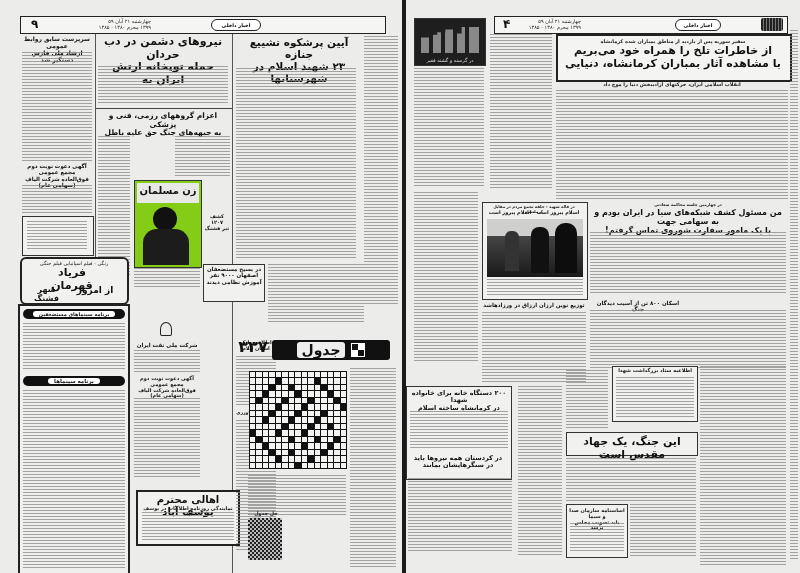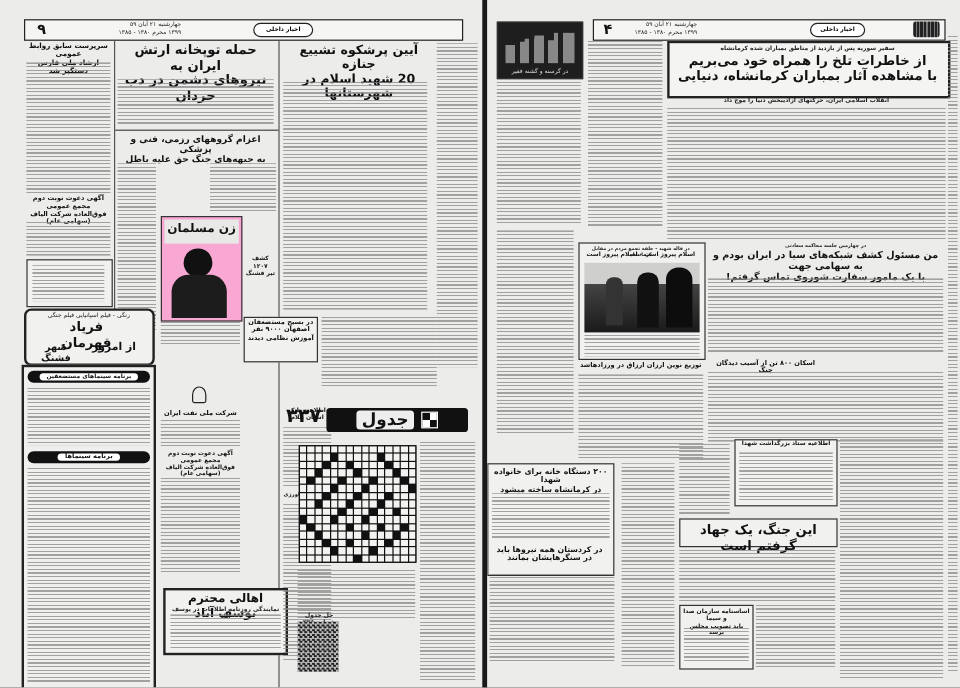--- a/index.html
+++ b/index.html
@@ -39,22 +39,22 @@
     <span class="mast-tag" style="left:190px;width:48px;">اخبار داخلی</span>
   </div>
 
   <div class="hl" style="left:22px;top:36px;width:70px;font-size:6px;">
     <div>سرپرست سابق روابط عمومی</div>
     <div>ارشاد ملی فارس دستگیر شد</div>
   </div>
   <div class="txt" style="left:22px;top:52px;width:70px;height:110px;"></div>
 
   <div class="hl" style="left:98px;top:36px;width:130px;font-size:11px;">
+    <div>نیروهای دشمن در دب حردان</div>
     <div>حمله توپخانه ارتش ایران به</div>
-    <div>نیروهای دشمن در دب حردان</div>
   </div>
   <div class="txt" style="left:98px;top:66px;width:130px;height:38px;"></div>
 
   <div class="col-rule" style="left:95px;top:34px;height:260px;"></div>
   <div class="col-rule" style="left:232px;top:34px;height:540px;"></div>
 
   <div class="hr" style="left:96px;top:108px;width:136px;"></div>
   <div class="hl" style="left:98px;top:112px;width:130px;font-size:7.5px;">
     <div>اعزام گروههای رزمی، فنی و پزشکی</div>
     <div>به جبهه‌های جنگ حق علیه باطل</div>
@@ -65,21 +65,21 @@
   <div class="hl" style="left:22px;top:163px;width:70px;font-size:5.5px;">
     <div>آگهی دعوت نوبت دوم مجمع عمومی</div>
     <div>فوق‌العاده شرکت الیاف</div>
     <div>(سهامی عام)</div>
   </div>
   <div class="txt" style="left:22px;top:185px;width:70px;height:28px;"></div>
   <div class="box" style="left:22px;top:216px;width:70px;height:38px;">
     <div class="txt" style="left:4px;top:4px;width:60px;height:30px;"></div>
   </div>
 
-  <div class="box" style="left:134px;top:180px;width:66px;height:86px;background:#f9a8d4;">
+  <div class="box" style="left:134px;top:180px;width:66px;height:86px;background:#84cc16;">
     <div style="position:absolute;left:2px;top:2px;width:62px;height:20px;background:#e8e8e6;"></div>
     <div class="hl" style="left:2px;top:4px;width:62px;font-size:10px;">زن مسلمان</div>
     <div style="position:absolute;left:18px;top:26px;width:24px;height:24px;border-radius:50%;background:#111;"></div>
     <div style="position:absolute;left:8px;top:48px;width:46px;height:36px;background:#1c1c1c;border-radius:14px 14px 0 0;"></div>
   </div>
   <div class="txt" style="left:134px;top:268px;width:66px;height:20px;"></div>
 
   <div class="hl" style="left:204px;top:214px;width:26px;font-size:5px;">
     <div>کشف ۱۲۰۷</div>
     <div>تیر فشنگ</div>
@@ -131,21 +131,21 @@
   <div class="hl" style="left:236px;top:340px;width:40px;font-size:5px;">
     <div>اطلاعیه بانک</div>
     <div>استان ایلام</div>
   </div>
   <div class="txt" style="left:236px;top:356px;width:40px;height:50px;"></div>
   <div class="hl" style="left:236px;top:410px;width:40px;font-size:4.5px;">اطلاعیه کشاورزی</div>
   <div class="txt" style="left:236px;top:420px;width:40px;height:130px;"></div>
 
   <div class="hl" style="left:236px;top:36px;width:126px;font-size:10.5px;">
     <div>آیین پرشکوه تشییع جنازه</div>
-    <div>20 شهید اسلام در شهرستانها</div>
+    <div>۲۳ شهید اسلام در شهرستانها</div>
   </div>
   <div class="txt" style="left:236px;top:68px;width:120px;height:190px;"></div>
   <div class="txt" style="left:364px;top:36px;width:34px;height:270px;"></div>
   <div class="txt" style="left:268px;top:264px;width:96px;height:60px;"></div>
 
   <div class="banner" style="left:272px;top:340px;width:118px;height:20px;border-radius:3px;">
     <span style="font-size:14px;color:#111;background:#eee;padding:0 4px;border-radius:3px;">جدول</span>
     <span style="display:inline-block;width:12px;height:12px;margin-left:6px;background:conic-gradient(#fff 0 25%,#111 0 50%,#fff 0 75%,#111 0);border:1px solid #fff;"></span>
   </div>
   <div class="hl" style="left:234px;top:338px;width:38px;font-size:16px;">۳۳۷</div>
@@ -438,35 +438,35 @@
   <div class="txt" style="left:184px;top:310px;width:196px;height:58px;"></div>
 
   <div class="box" style="left:206px;top:366px;width:84px;height:54px;">
     <div class="hl" style="left:1px;top:1px;width:82px;font-size:5px;">اطلاعیه ستاد بزرگداشت شهدا</div>
     <div class="txt" style="left:3px;top:10px;width:78px;height:40px;"></div>
   </div>
 
   <div class="box" style="left:0px;top:386px;width:104px;height:92px;">
     <div class="hl" style="left:1px;top:3px;width:102px;font-size:6.5px;">
       <div>۲۰۰ دستگاه خانه برای خانواده شهدا</div>
-      <div>در کرمانشاه ساخته میشود</div>
+      <div>در کرمانشاه ساخته اسلام</div>
     </div>
     <div class="txt" style="left:3px;top:24px;width:98px;height:38px;"></div>
   </div>
 
   <div class="hl" style="left:2px;top:455px;width:100px;font-size:6.5px;">
     <div>در کردستان همه نیروها باید</div>
     <div>در سنگرهایشان بمانند</div>
   </div>
   <div class="txt" style="left:2px;top:478px;width:104px;height:74px;"></div>
   <div class="txt" style="left:112px;top:386px;width:44px;height:170px;"></div>
   <div class="txt" style="left:160px;top:370px;width:42px;height:60px;"></div>
 
   <div class="box" style="left:160px;top:432px;width:130px;height:22px;">
-    <div class="hl" style="left:1px;top:3px;width:128px;font-size:11px;">این جنگ، یک جهاد گرفتم است</div>
+    <div class="hl" style="left:1px;top:3px;width:128px;font-size:11px;">این جنگ، یک جهاد مقدس است</div>
   </div>
   <div class="txt" style="left:160px;top:458px;width:130px;height:44px;"></div>
   <div class="txt" style="left:294px;top:366px;width:86px;height:200px;"></div>
 
   <div class="box" style="left:160px;top:504px;width:60px;height:52px;">
     <div class="hl" style="left:1px;top:3px;width:58px;font-size:5px;">
       <div>اساسنامه سازمان صدا و سیما</div>
       <div>باید تصویب مجلس برسد</div>
     </div>
     <div class="txt" style="left:3px;top:18px;width:54px;height:30px;"></div>

